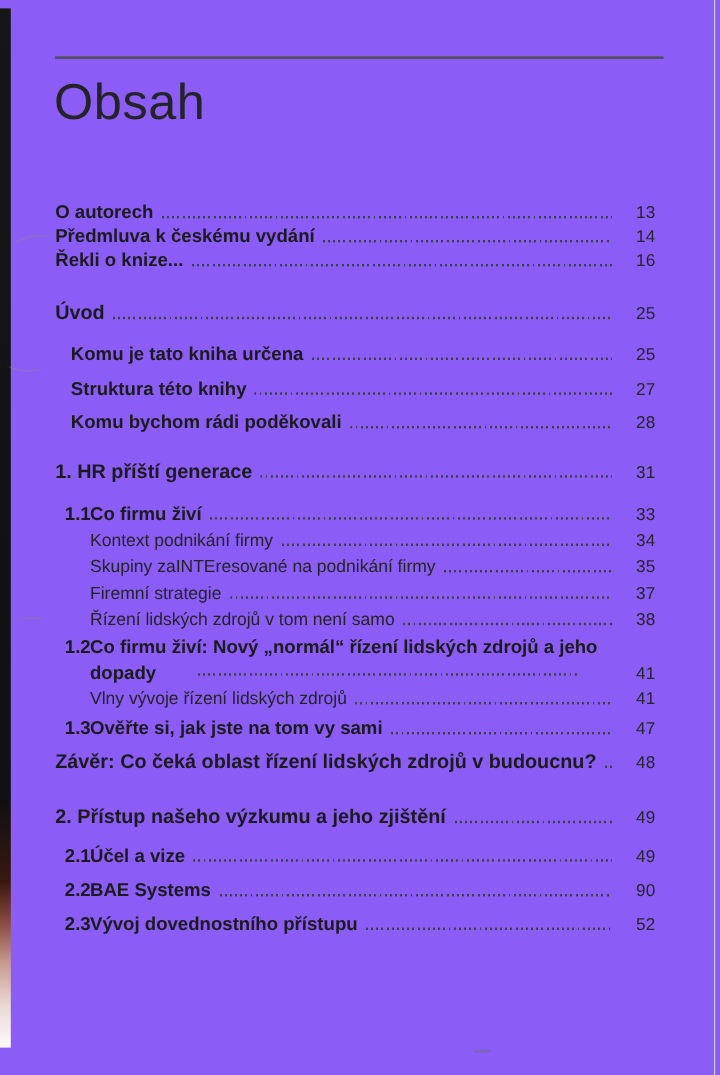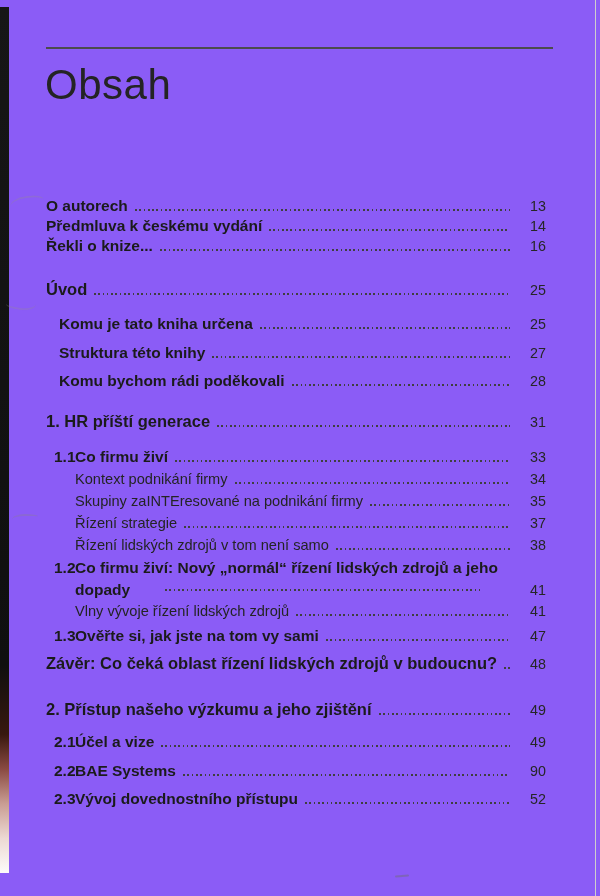--- a/index.html
+++ b/index.html
@@ -12,21 +12,21 @@
   .spine{
     position:absolute;left:0;top:7px;width:9px;height:866px;
     background:linear-gradient(180deg,#161616 0%,#0f0f0f 76%,#38180f 84%,#8a4a42 88%,#c99d93 92%,#ecd9d3 96%,#fdfbfa 100%);
   }
   .edge-line{position:absolute;left:595px;top:0;width:1px;height:896px;background:#cfcecd;}
   .rule{position:absolute;left:46px;top:47px;width:507px;height:2px;background:#4c4c4c;}
   .title{
     position:absolute;left:45px;top:62px;
     font-size:42px;line-height:46px;font-weight:300;color:#242424;letter-spacing:.5px;
   }
-  .toc{position:absolute;left:46px;top:196px;width:500px;}
+  .toc{position:absolute;left:46px;top:168px;width:500px;}
   .row{display:flex;align-items:baseline;height:20px;line-height:20px;white-space:nowrap;}
   .row2{margin-top:2px;}
   .row2 .line{display:flex;align-items:center;height:22px;line-height:22px;white-space:nowrap;}
   .dots{
     flex:1;height:2px;margin:0 6px 0 7px;
     background:repeating-linear-gradient(90deg,#3f3f3f 0 1.6px,transparent 1.6px 4.3px);
   }
   .pg{flex:none;width:30px;text-align:right;font-size:14.3px;font-weight:400;color:#262626;}
   .lbl{font-weight:700;color:#1b1b1b;}
   .fm .lbl{font-size:15.5px;}
@@ -116,21 +116,21 @@
       <span class="lbl">Kontext podnikání firmy</span>
       <span class="dots"></span>
       <span class="pg">34</span>
     </div>
     <div class="row sub2 mt2">
       <span class="lbl">Skupiny zaINTEresované na podnikání firmy</span>
       <span class="dots"></span>
       <span class="pg">35</span>
     </div>
     <div class="row sub2 mt2">
-      <span class="lbl">Řízení strategie</span>
+      <span class="lbl">Firemní strategie</span>
       <span class="dots"></span>
       <span class="pg">37</span>
     </div>
     <div class="row sub2 mt2">
       <span class="lbl">Řízení lidských zdrojů v tom není samo</span>
       <span class="dots"></span>
       <span class="pg">38</span>
     </div>
 
     <div class="row2 numrow">

